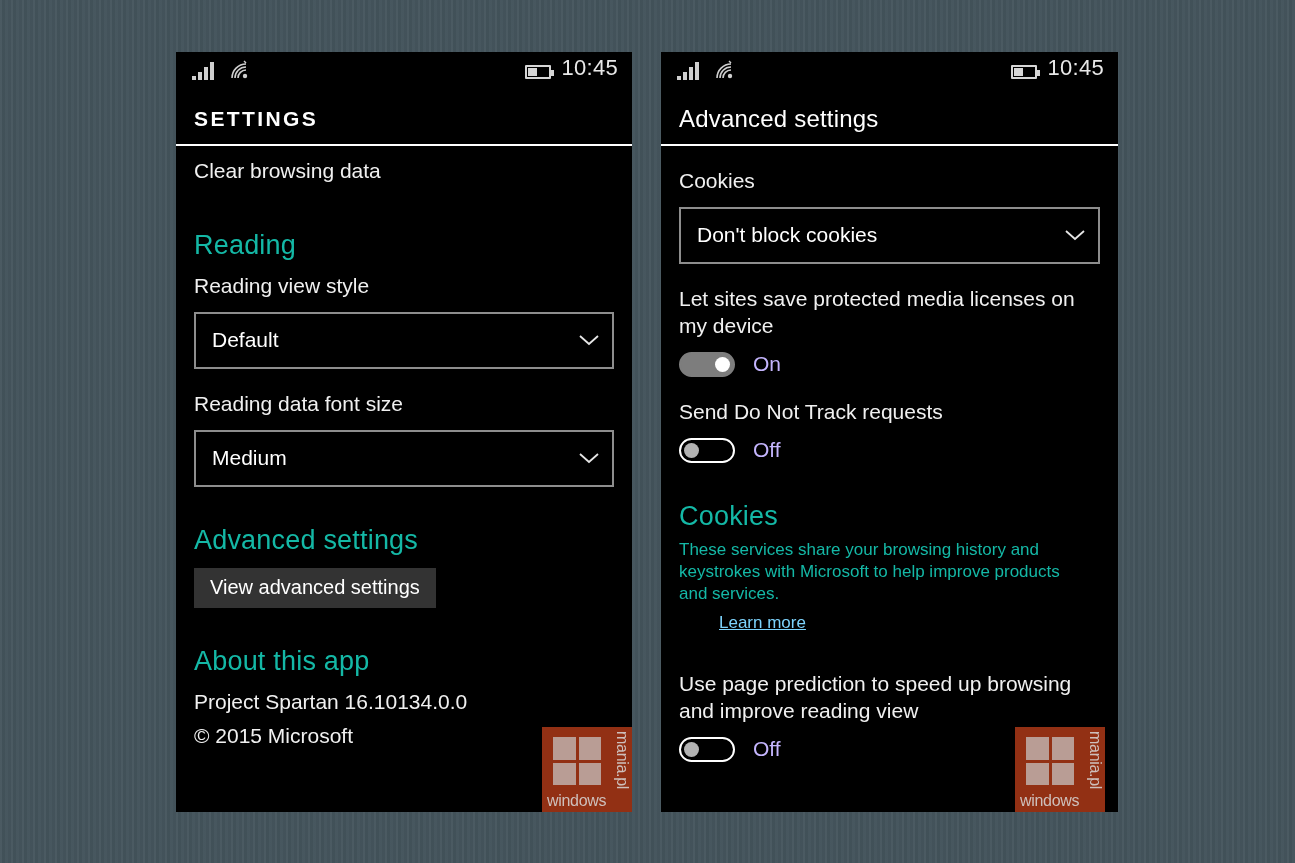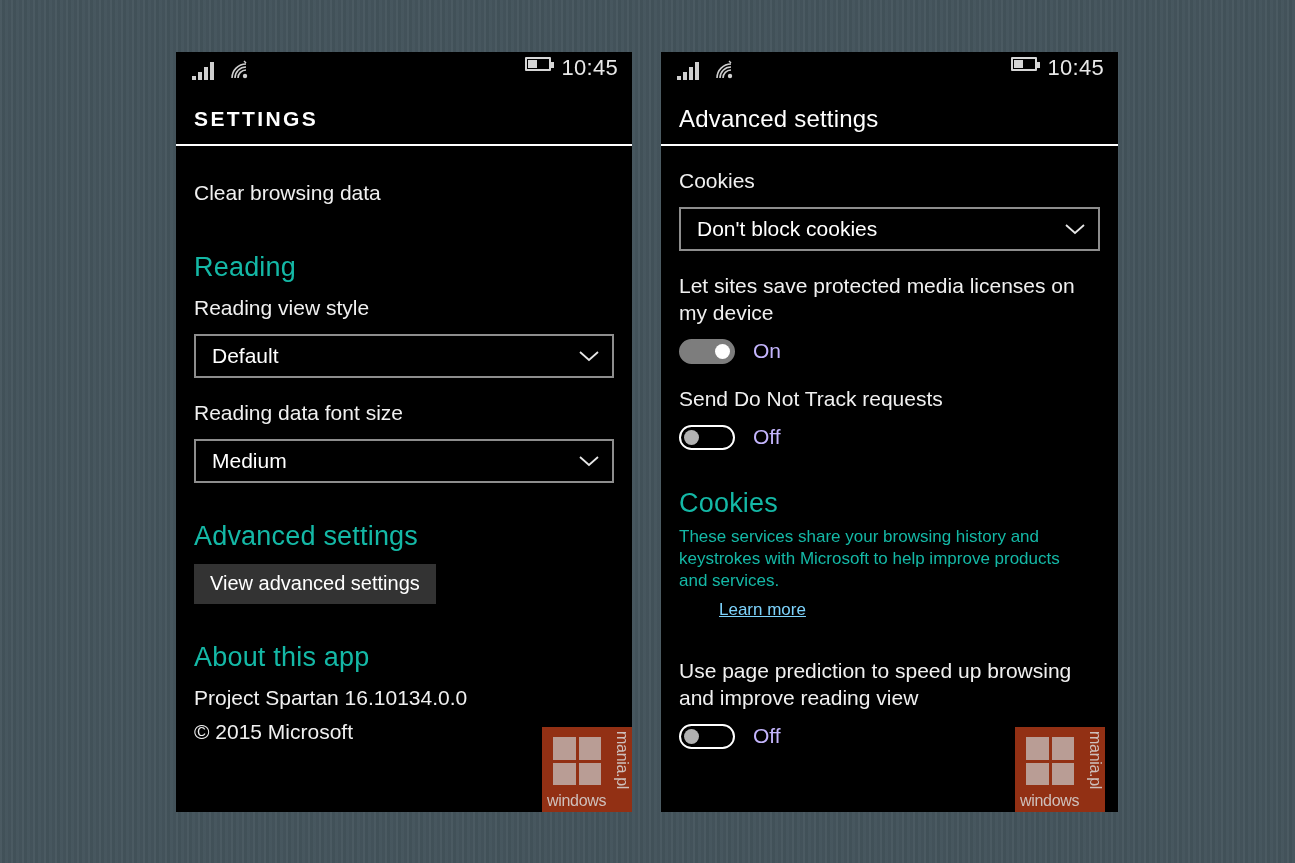--- a/index.html
+++ b/index.html
@@ -61,21 +61,21 @@
   .signal-bars i:nth-child(1) { height: 4px; }
   .signal-bars i:nth-child(2) { height: 8px; }
   .signal-bars i:nth-child(3) { height: 13px; }
   .signal-bars i:nth-child(4) { height: 18px; }
   .wifi-icon { width: 24px; height: 20px; display:block; }
 
   .status-right {
     position: absolute;
     right: 14px; top: 5px;
     display: flex;
-    align-items: flex-start;
+    align-items: flex-end;
     gap: 10px;
   }
   .battery {
     width: 26px; height: 14px;
     border: 2px solid #d6d6d6;
     border-radius: 1px;
     position: relative;
     box-sizing: border-box;
   }
   .battery::after {
@@ -126,21 +126,21 @@
   }
 
   
   .content {
     padding: 0 18px;
     box-sizing: border-box;
     position: relative;
     height: 616px;
     overflow: hidden;
   }
-  .content.clipped-top { padding-top: 0; margin-top: 32px; }
+  .content.clipped-top { padding-top: 10px; }
 
   .label {
     font-size: 21px;
     color: #f0f0f0;
     line-height: 1.28;
     font-weight: normal;
   }
   .label.clipped {
     margin-top: -5px;
   }
@@ -169,21 +169,21 @@
     background: #333333;
     color: #ffffff;
     font-size: 20px;
     padding: 9px 16px 11px 16px;
     line-height: 1;
   }
 
   .dropdown {
     border: 2px solid #8d8d8d;
     background: #000000;
-    height: 44px;
+    height: 57px;
     display: flex;
     align-items: center;
     justify-content: space-between;
     padding: 0 12px 0 16px;
     box-sizing: border-box;
   }
   .dropdown span.dd-value {
     font-size: 21px;
     color: #ffffff;
   }

